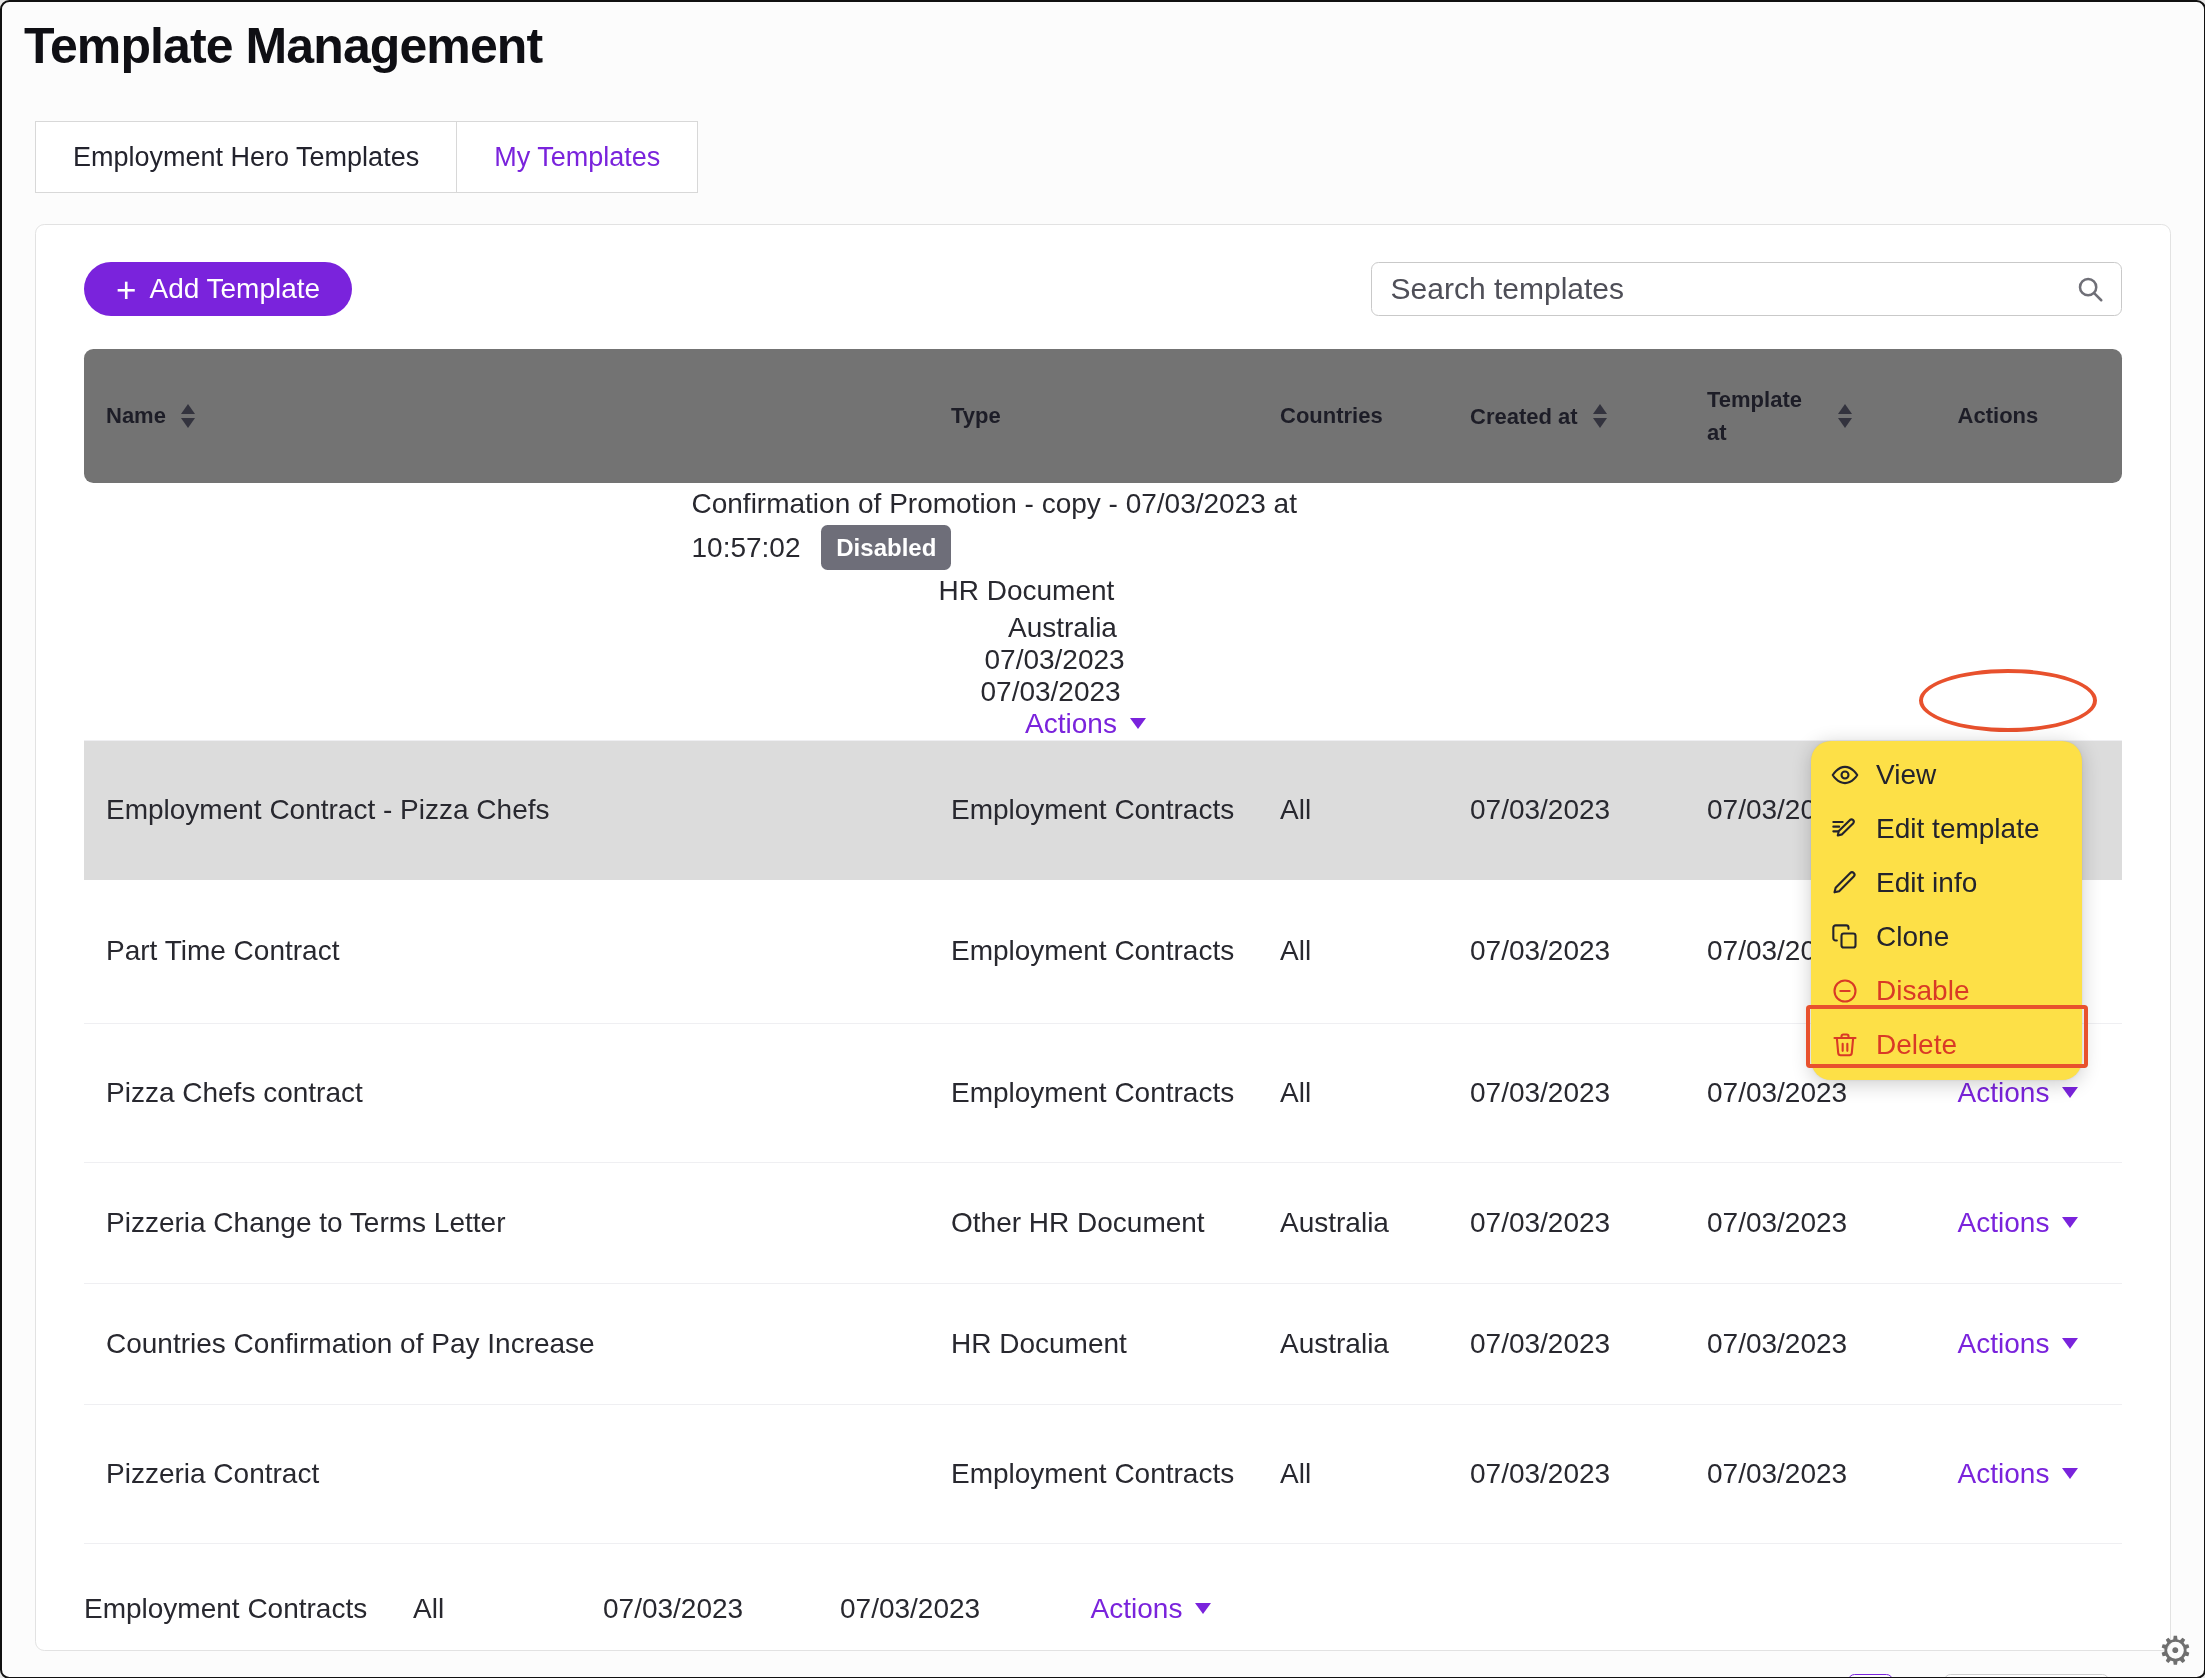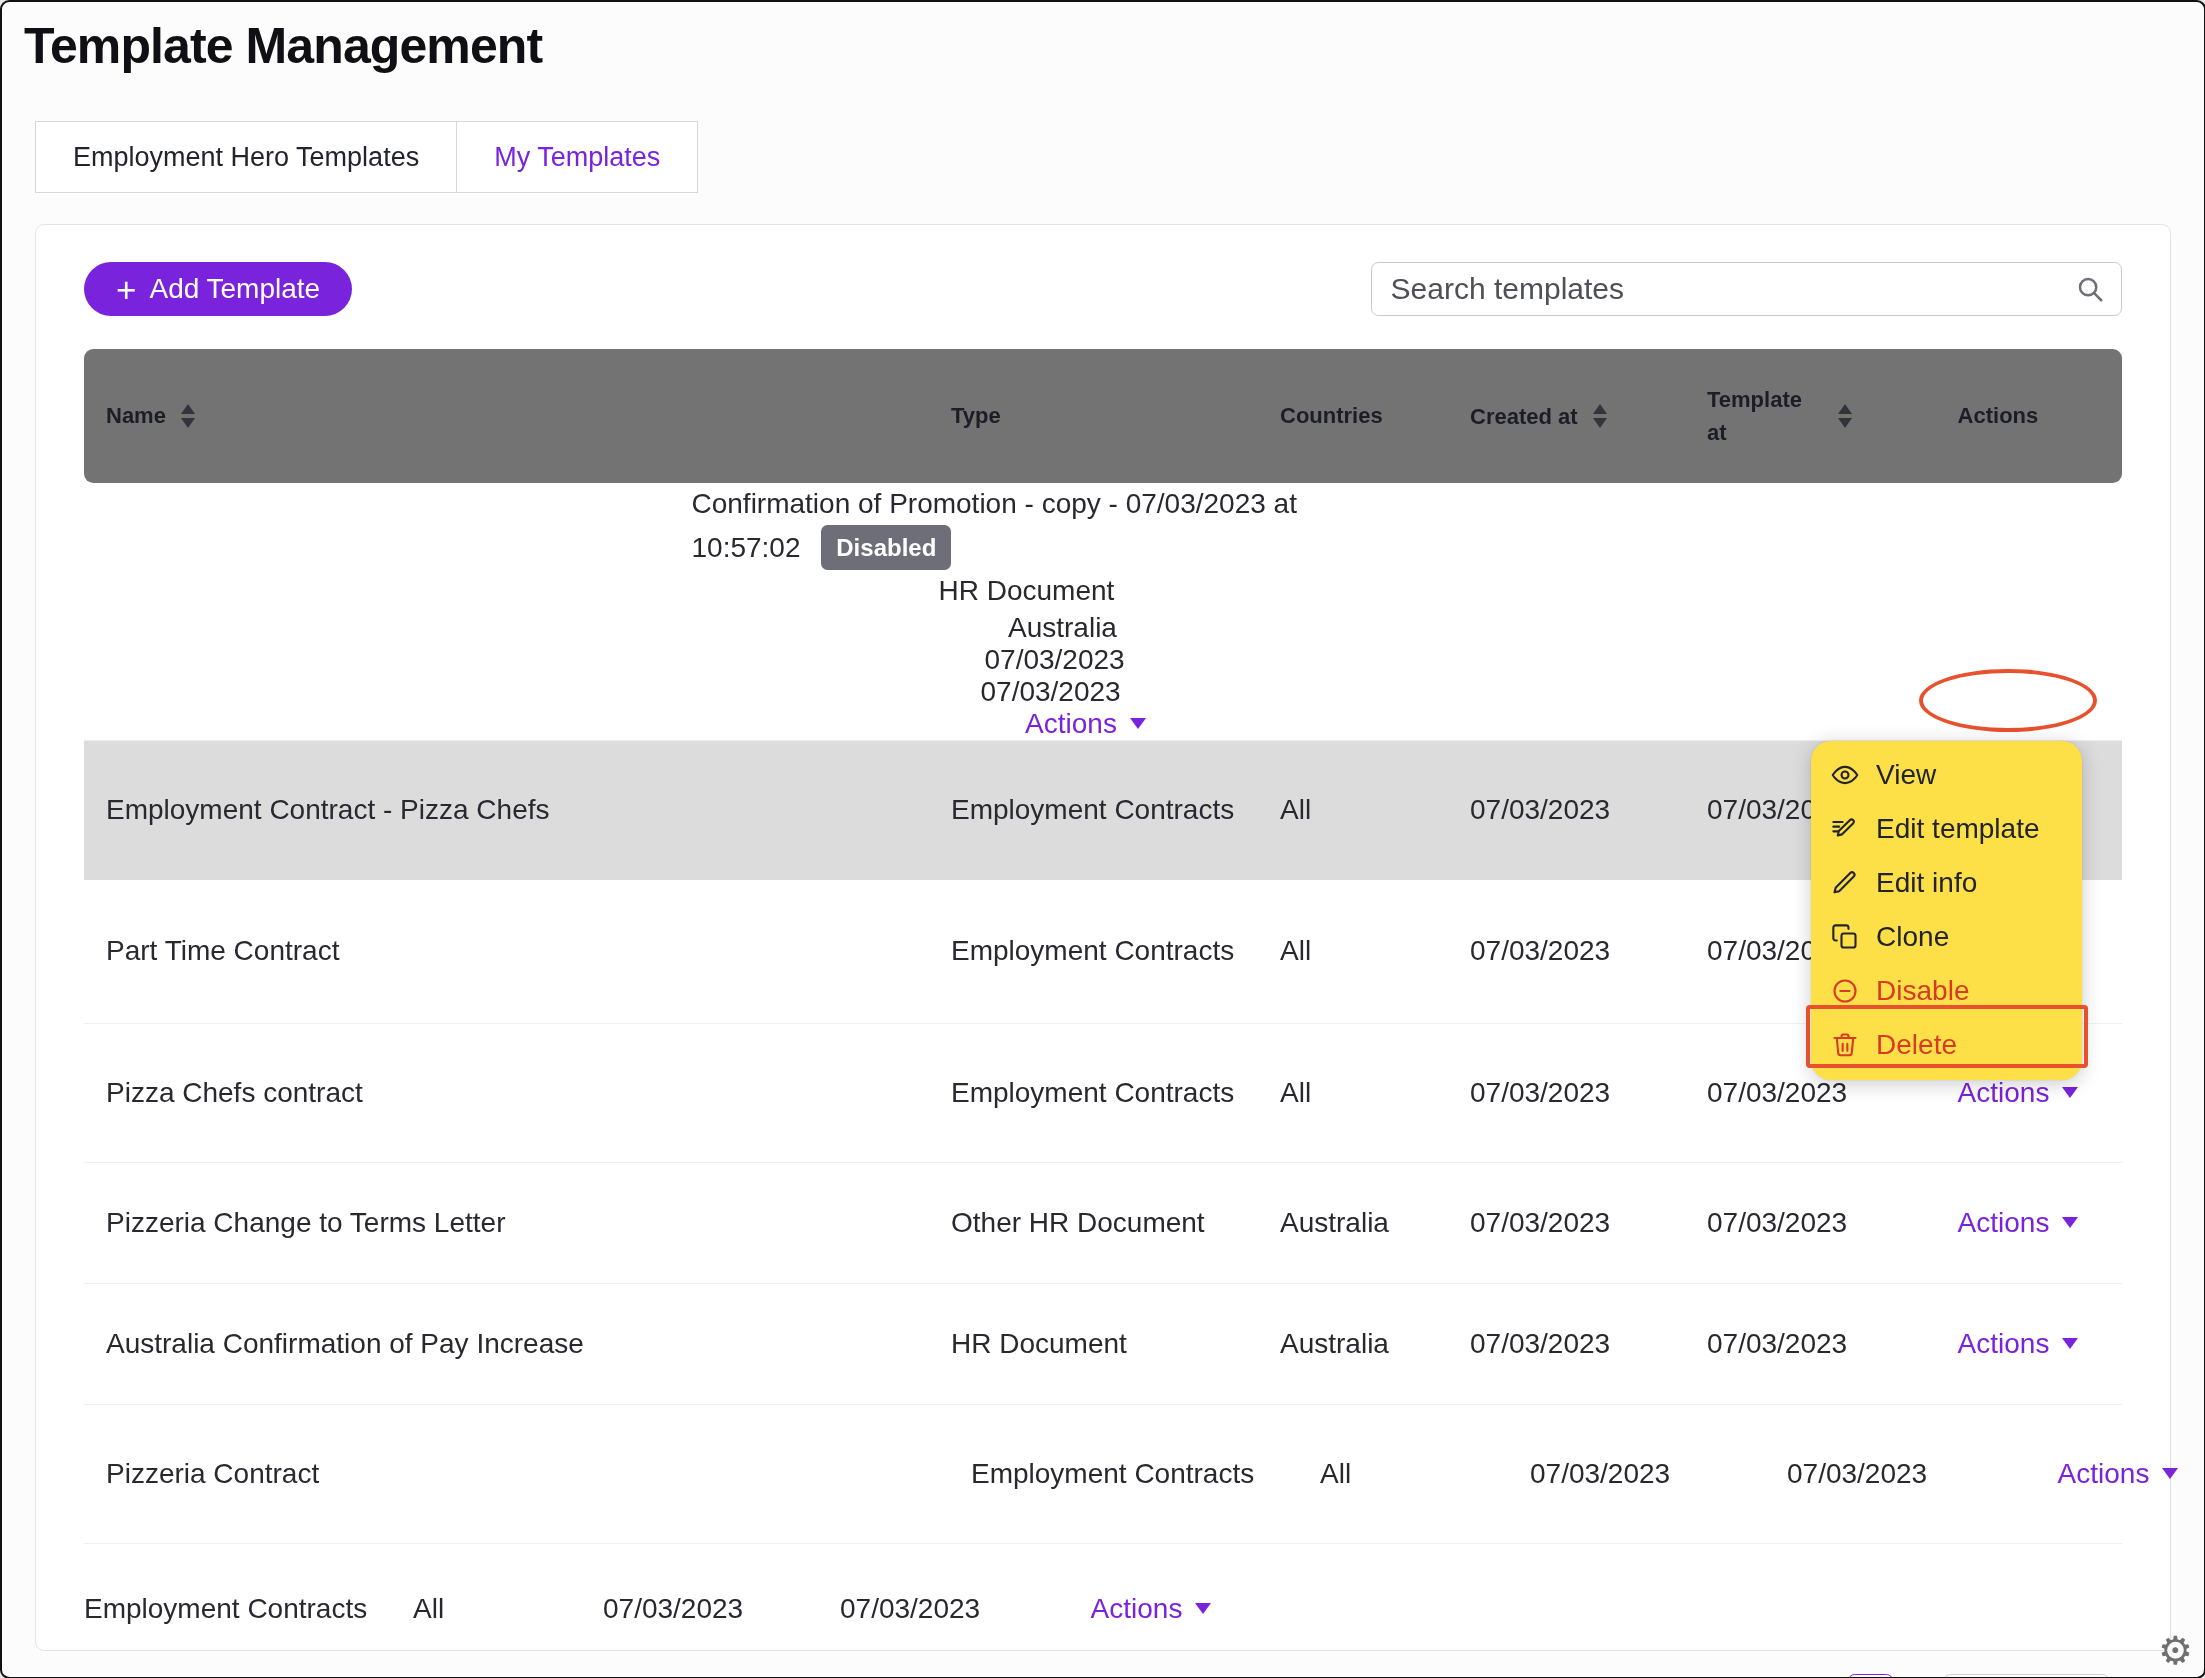--- a/index.html
+++ b/index.html
@@ -84,21 +84,21 @@
     border-bottom: 0.9px solid #efeff2;
     font-size: 28px; color: #28282f;
   }
   .tr.highlight { background: #dcdcdc; border-bottom-color: #dcdcdc; }
   .r0 { min-height: 148px; flex-direction: column; }
   .r1 { min-height: 139px; }
   .r2 { min-height: 144px; }
   .r3 { min-height: 139px; }
   .r4 { min-height: 121px; }
   .r5 { min-height: 121px; }
-  .r6 { min-height: 139px; gap: 20px; }
+  .r6 { min-height: 139px; }
   .r7 { min-height: 130px; border-bottom: none; }
 
   .td, .th { flex: none; }
   .c-name    { width: 867px; padding-left: 22px; padding-right: 28px; }
   .c-type    { width: 329px; padding-right: 43px; line-height: 1.48; }
   .c-country { width: 190px; }
   .c-created { width: 237px; }
   .c-updated { width: 245px; }
   .c-actions { width: 167px; padding-left: 5.6px; }
 
@@ -331,21 +331,21 @@
         <div class="td c-actions">
           <span class="actions-link">
             <span>Actions</span>
             <span class="caret-down"></span>
           </span>
         </div>
       </div>
 
       <div class="tr r5">
         <div class="td c-name">
-            <span class="nm-wrap"><span>Australia Confirmation of Pay Increase</span></span>
+            <span class="nm-wrap"><span>Countries Confirmation of Pay Increase</span></span>
           </div>
         <div class="td c-type">HR Document</div>
         <div class="td c-country">Australia</div>
         <div class="td c-created">07/03/2023</div>
         <div class="td c-updated">07/03/2023</div>
         <div class="td c-actions">
           <span class="actions-link">
             <span>Actions</span>
             <span class="caret-down"></span>
           </span>

